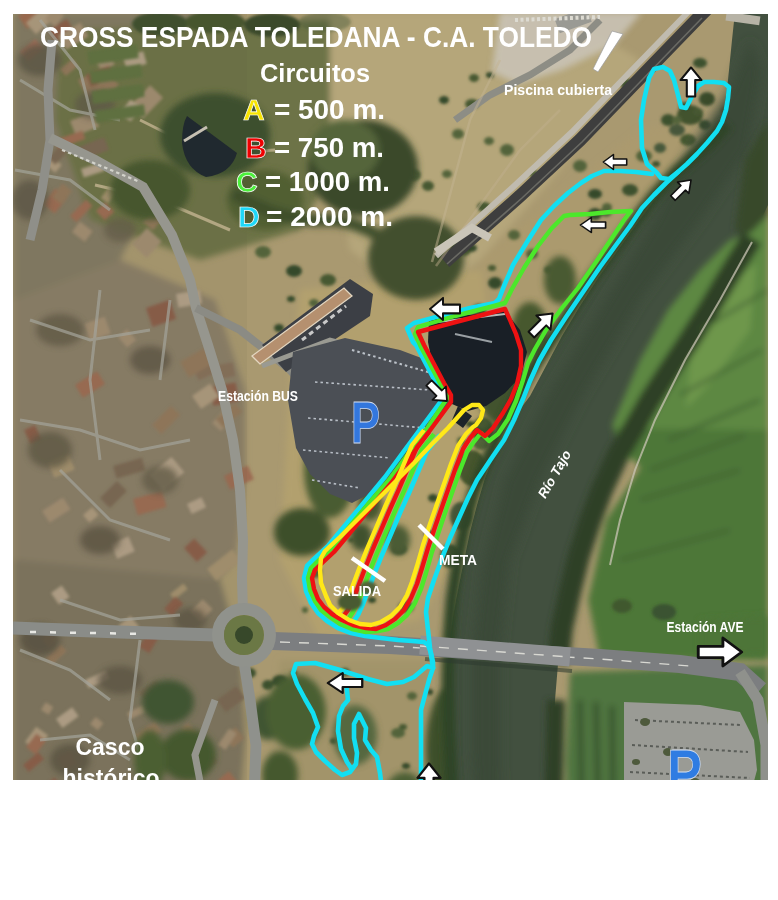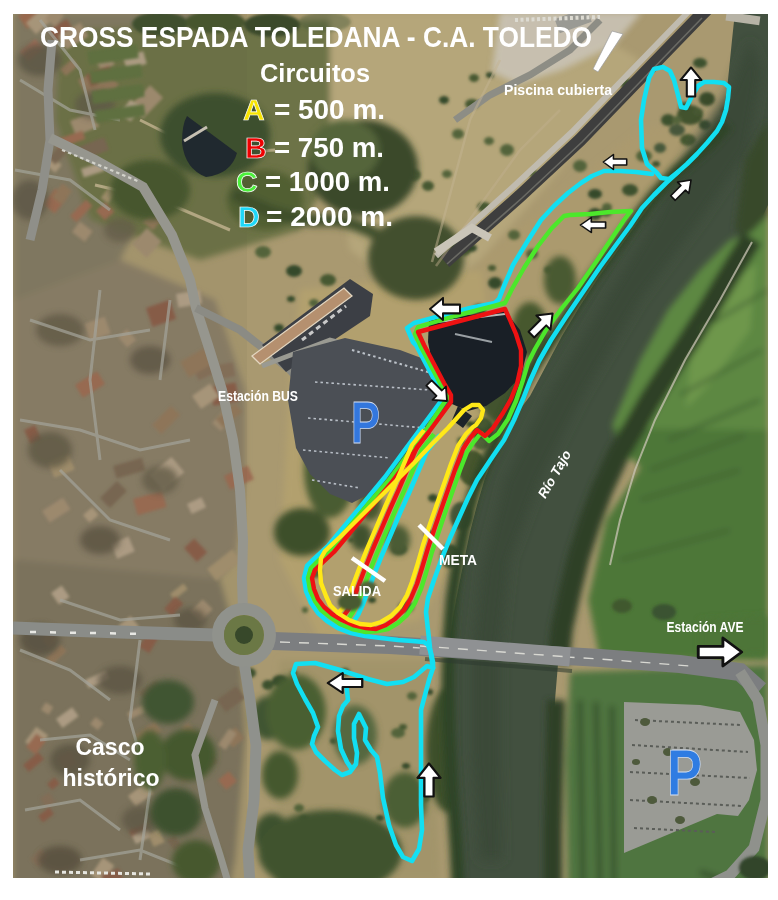--- a/index.html
+++ b/index.html
@@ -1,16 +1,16 @@
 <!DOCTYPE html>
 <html><head>
 <meta charset="utf-8">
 <style>
 html,body{margin:0;padding:0;background:#fff;}
-#wrap{position:relative;width:778px;height:900px;overflow:hidden;background:#0f766e;
+#wrap{position:relative;width:778px;height:780px;overflow:hidden;background:#0f766e;
 font-family:"Liberation Sans", sans-serif;}
 svg{position:absolute;left:0;top:0;}
 </style>
 </head>
 <body>
 <div id="wrap">
 <svg width="778" height="900" viewBox="0 0 778 900">
 <defs>
 <filter id="soft" x="-20%" y="-20%" width="140%" height="140%">
           <feGaussianBlur stdDeviation="3"></feGaussianBlur>

